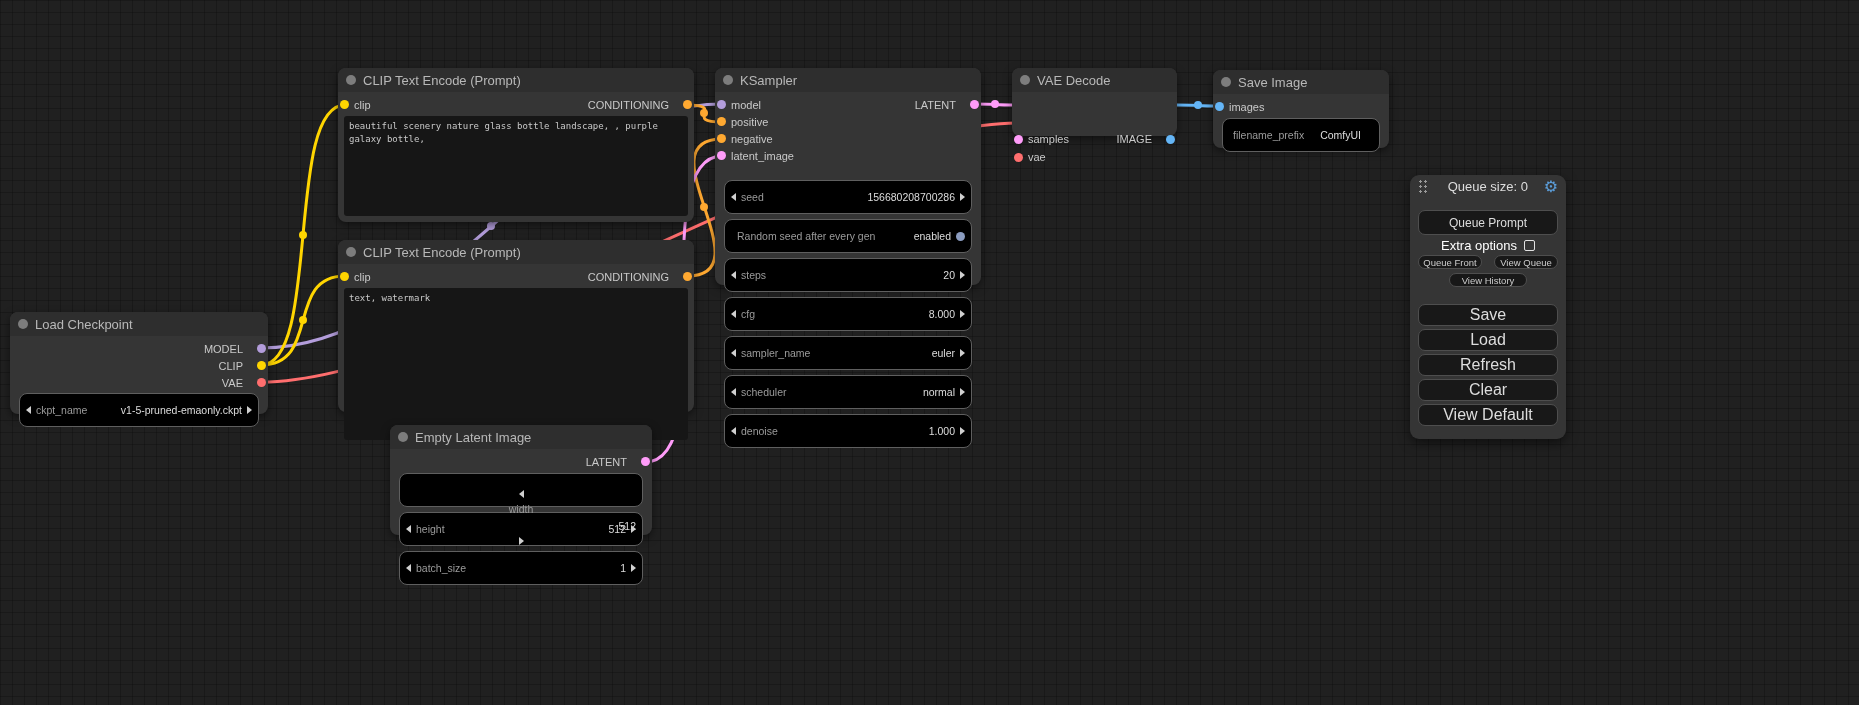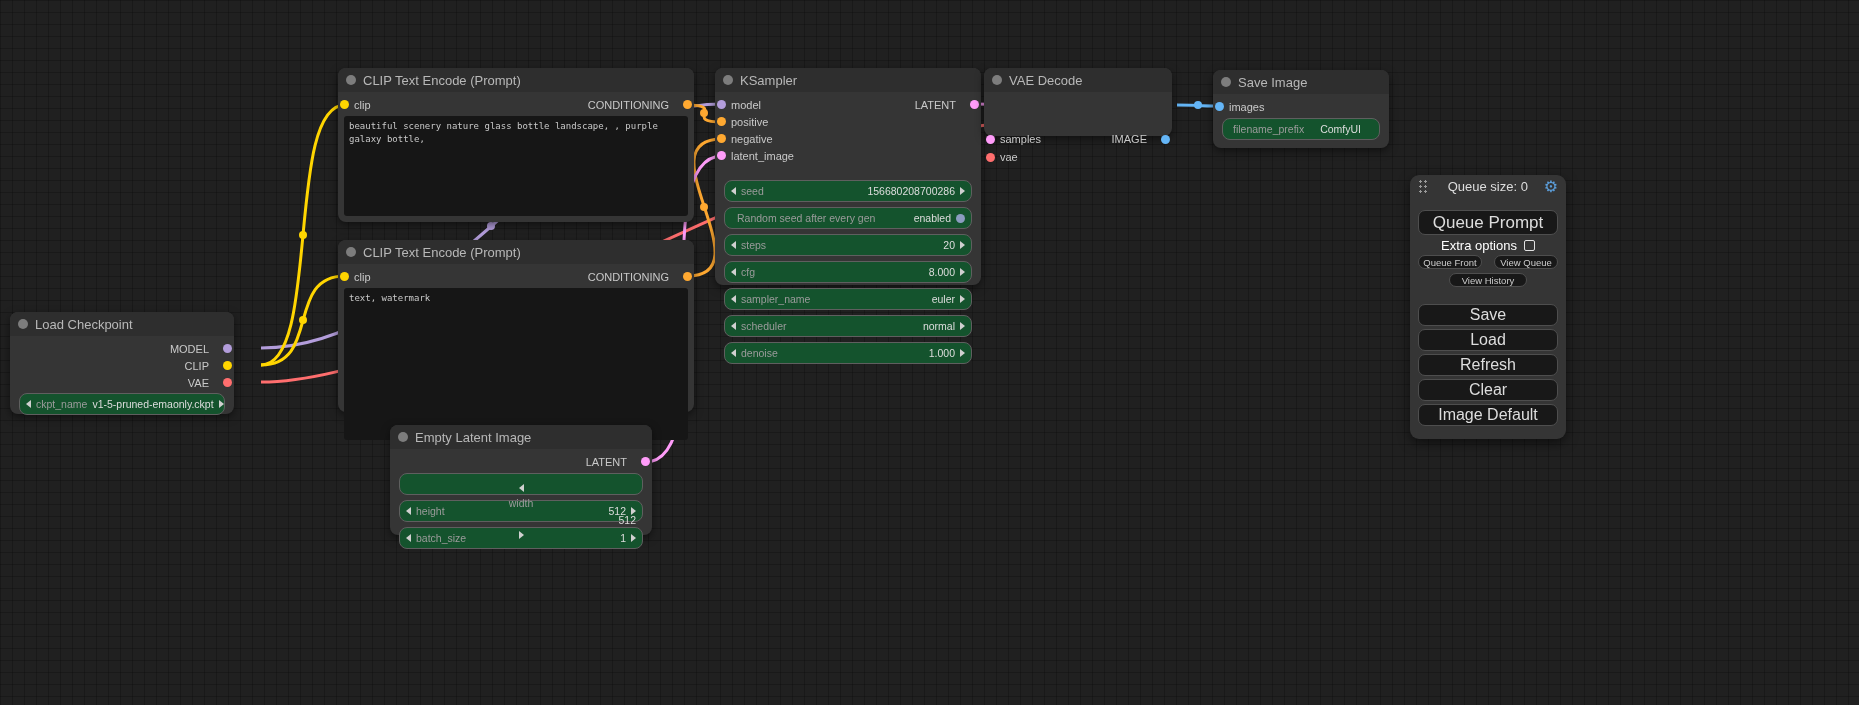--- a/index.html
+++ b/index.html
@@ -25,22 +25,22 @@
   .ports { padding-top:4px; }
   .prow { display:flex; align-items:center; height:17px; padding:0 2px; }
   .pin  { display:flex; align-items:center; gap:5px; }
   .pout { margin-left:auto; display:flex; align-items:center; gap:14px; }
   .plabel { font-size:11px; color:#c9c9c9; white-space:nowrap; }
   .dot { width:9px; height:9px; border-radius:50%; flex:none; }
   .c-model        { background:#B39DDB; } .c-clip  { background:#FFD500; }
   .c-vae          { background:#FF6E6E; } .c-conditioning { background:#FFA931; }
   .c-latent       { background:#FF9CF9; } .c-image { background:#64B5F6; }
 
-  .widget { height:15px; background:#14532d; border:1px solid #5f5f5f; border-radius:8px;
-            margin:0 9px 5px; display:flex; align-items:center; padding:10px 6px; gap:5px;
+  .widget { height:15px; background:#000000; border:1px solid #5f5f5f; border-radius:8px;
+            margin:0 9px 5px; display:flex; align-items:center; padding:16px 6px; gap:5px;
             font-size:10.5px; cursor:pointer; }
   .wlabel { color:#9b9b9b; white-space:nowrap; }
   .wvalue { margin-left:auto; color:#ddd; white-space:nowrap; }
   .arr { width:0; height:0; border-style:solid; flex:none; }
   .arr.left  { border-width:4px 5px 4px 0; border-color:transparent #d0d0d0 transparent transparent; }
   .arr.right { border-width:4px 0 4px 5px; border-color:transparent transparent transparent #d0d0d0; }
   .widget.text .wvalue { margin-right:12px; }
   .toggle-dot { width:9px; height:9px; border-radius:50%; background:#8b9cc0; flex:none; }
 
   .textarea { background:#161616; border-radius:3px; margin:3px 6px; padding:4px 5px;
@@ -51,21 +51,21 @@
           background:#353535; border-radius:9px; padding:4px 8px 10px;
           box-shadow:0 4px 12px rgba(0,0,0,0.55); }
   .menu-header { display:flex; align-items:flex-start; height:18px; margin-bottom:13px; }
   .drag-handle { width:10px; height:15px; margin-right:4px; cursor:grab;
                  background-image:radial-gradient(circle, #9a9a9a 1.1px, transparent 1.4px);
                  background-size:5px 5px; }
   .queue-size { flex:1; text-align:center; color:#ddd; font-size:13px; }
   .gear { color:#5b9dd9; font-size:16px; line-height:1; cursor:pointer; }
   .btn { display:block; width:100%; background:#181818; border:1px solid #4e4e4e;
          color:#ddd; border-radius:7px; cursor:pointer; font-family:inherit; text-align:center; }
-  .btn.queue { font-size:17px; height:25px; margin:3px 0 2px; }
+  .btn.queue { font-size:12px; height:25px; margin:3px 0 2px; }
   .btn.big { font-size:16px; height:22px; margin:3px 0; }
   .extra { display:flex; justify-content:center; align-items:center; gap:7px;
            color:#ffffff; font-size:13px; height:16px; margin:2px 0 2px; }
   .checkbox { width:11px; height:11px; border:1.5px solid #e2e2e2; border-radius:2px;
               background:transparent; cursor:pointer; }
   .small-row { display:flex; gap:12px; margin:2px 0 4px; }
   .btn.small { font-size:9.5px; height:14px; border-radius:7px; color:#ccc; flex:1; width:auto; }
   .btn.history { font-size:9.5px; height:14px; border-radius:7px; color:#ccc;
                  width:78px; margin:0 auto 8px; }
   .sep { height:6px; }
@@ -88,21 +88,21 @@
     <path stroke="#FFA931" d="M687 276 C767 276 642 139 722 139"></path>
     <circle cx="704" cy="207" r="4" fill="#FFA931"></circle>
     <path stroke="#FF9CF9" d="M645 462 C725 462 642 156 722 156"></path>
     <circle cx="683" cy="309" r="4" fill="#FF9CF9"></circle>
     <path stroke="#FF9CF9" d="M974 104 C1004 104 987 105 1017 105"></path>
     <circle cx="995" cy="104" r="4" fill="#FF9CF9"></circle>
     <path stroke="#64B5F6" d="M1177 105 C1207 105 1190 106 1220 106"></path>
     <circle cx="1198" cy="105" r="4" fill="#64B5F6"></circle>
   </svg>
 
-  <div class="node" style="left:10px; top:312px; width:224px; height:102px;text-align:right;">
+  <div class="node" style="left:10px; top:312px; width:258px; height:102px;text-align:right;">
     <div class="node-title">
       <span class="collapse-dot"></span>
       <span class="title-text">Load Checkpoint</span>
     </div>
     <div class="ports">
       <div class="prow">
         <div class="pout">
           <span class="plabel">MODEL</span>
           <span class="dot c-model"></span>
         </div>
@@ -272,21 +272,21 @@
       <span class="arr right"></span>
     </div>
     <div class="widget">
       <span class="arr left"></span>
       <span class="wlabel">denoise</span>
       <span class="wvalue">1.000</span>
       <span class="arr right"></span>
     </div>
   </div>
 
-  <div class="node" style="left:984px; top:68px; width:188px; height:68px;">
+  <div class="node" style="left:1012px; top:68px; width:165px; height:68px;">
     <div class="node-title">
       <span class="collapse-dot"></span>
       <span class="title-text">VAE Decode</span>
     </div>
     <div class="ports">
       <div class="prow" style="height:18px;margin-top:34px;">
         <div class="pin">
           <span class="dot c-latent"></span>
           <span class="plabel">samples</span>
         </div>
@@ -337,16 +337,16 @@
     <div class="small-row">
       <button class="btn small">Queue Front</button>
       <button class="btn small">View Queue</button>
     </div>
     <button class="btn history">View History</button>
     <div class="sep"></div>
     <button class="btn big">Save</button>
     <button class="btn big">Load</button>
     <button class="btn big">Refresh</button>
     <button class="btn big">Clear</button>
-    <button class="btn big">Image Default</button>
+    <button class="btn big">View Default</button>
   </div>
 
 </div>
 
 </body></html>

